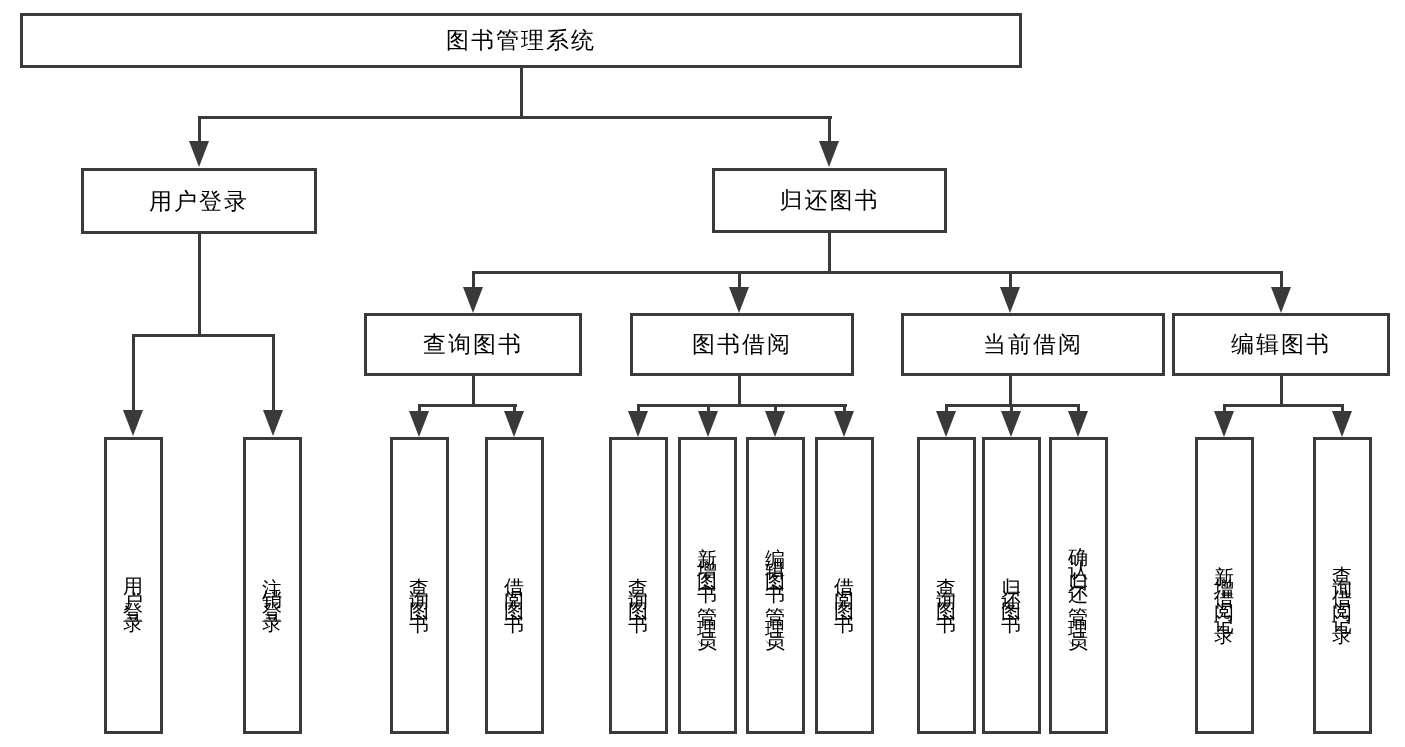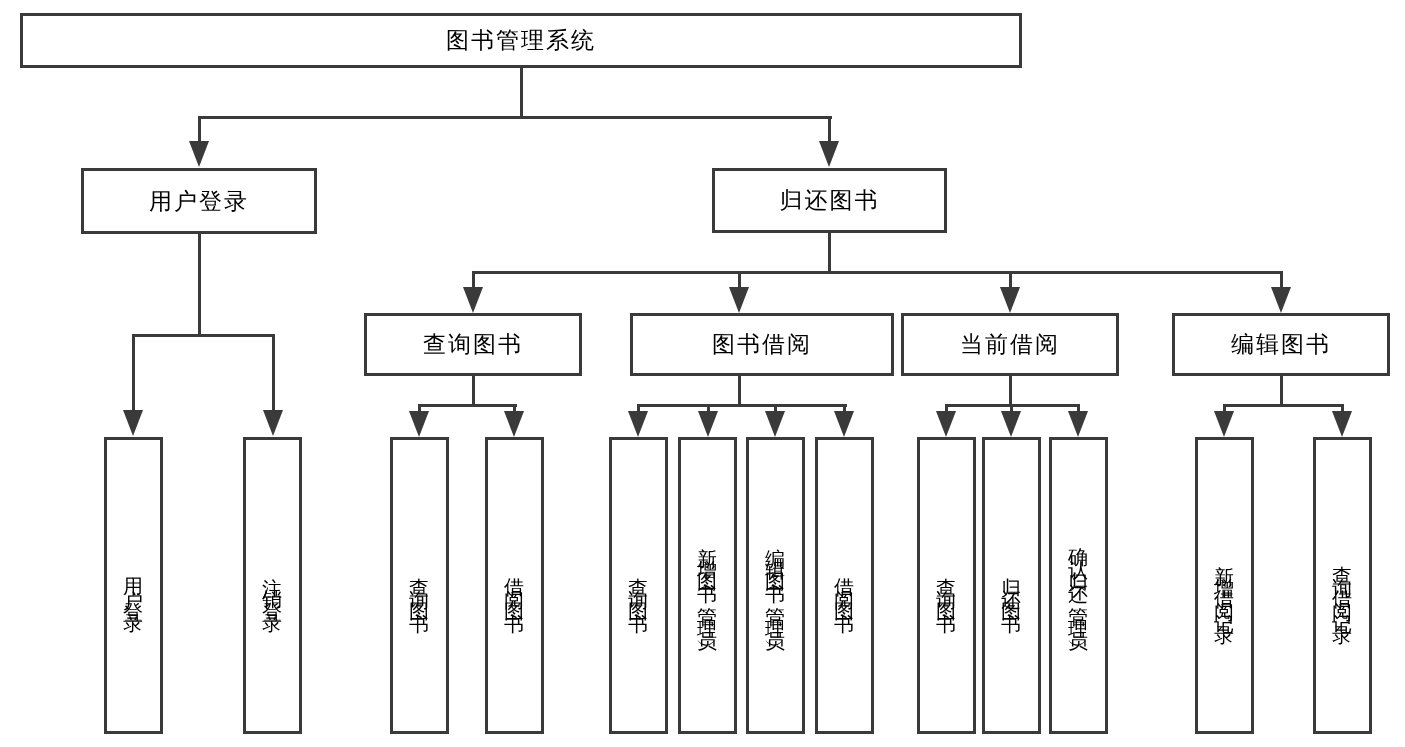--- a/index.html
+++ b/index.html
@@ -122,24 +122,24 @@
   <div class="box h" style="left:81px;top:168px;width:236px;height:66px;">
     <span>用户登录</span>
   </div>
   <div class="box h" style="left:712px;top:168px;width:235px;height:65px;">
     <span>归还图书</span>
   </div>
 
   <div class="box h" style="left:364px;top:313px;width:218px;height:63px;">
     <span>查询图书</span>
   </div>
-  <div class="box h" style="left:630px;top:313px;width:264px;height:63px;font-family:Liberation Mono, monospace;">
+  <div class="box h" style="left:630px;top:313px;width:224px;height:63px;font-family:Liberation Mono, monospace;">
     <span>图书借阅</span>
   </div>
-  <div class="box h" style="left:901px;top:313px;width:218px;height:63px;font-family:Liberation Mono, monospace;">
+  <div class="box h" style="left:901px;top:313px;width:264px;height:63px;font-family:Liberation Mono, monospace;">
     <span>当前借阅</span>
   </div>
   <div class="box h" style="left:1172px;top:313px;width:218px;height:63px;">
     <span>编辑图书</span>
   </div>
 
   <div class="box v" style="left:104px;top:437px;width:59px;height:297px;">
     <span>用户登录</span>
   </div>
   <div class="box v" style="left:243px;top:437px;width:59px;height:297px;">

